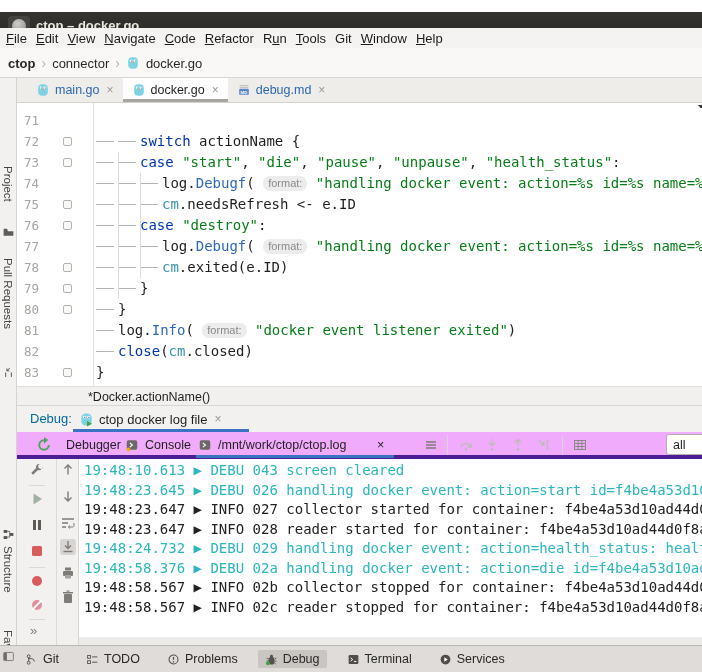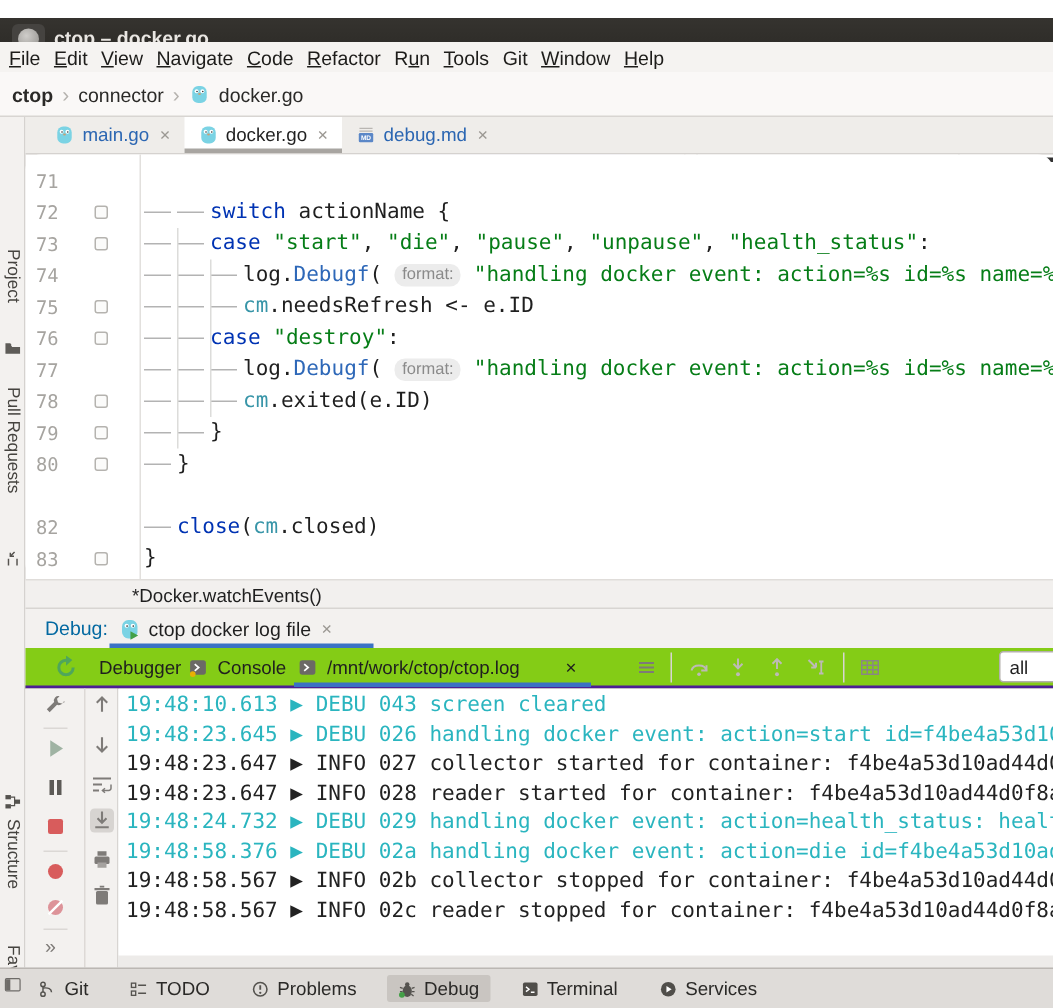--- a/index.html
+++ b/index.html
@@ -49,21 +49,21 @@
   #gutter-border{left:93px;top:103px;width:1px;height:283px;background:#e2e0dd;}
   
   #framebar{left:17px;top:386px;width:685px;height:20px;background:#f2f0ee;border-top:1px solid #e0ddda;border-bottom:1px solid #d8d5d2;line-height:20px;box-sizing:border-box;}
   #frame-label{position:absolute;left:71px;font-size:12.5px;color:#1f1f1f;}
   
   #dbghead{left:17px;top:406px;width:685px;height:26px;background:#f3f1ef;}
   #dbg-title{position:absolute;left:13px;top:0;line-height:26px;color:#0369a1;}
   #session-tab{position:absolute;left:56px;top:0;height:26px;display:flex;align-items:center;gap:5px;padding:0 6px;}
   #session-underline{position:absolute;left:56px;top:23px;width:176px;height:3px;background:#3a72c4;}
   
-  #dbgbar{left:17px;top:432px;width:685px;height:27px;background:#84cc16;border-bottom:2px solid #4c1d95;box-sizing:border-box;}
+  #dbgbar{left:17px;top:432px;width:685px;height:27px;background:#f0abfc;border-bottom:4px solid #4c1d95;box-sizing:border-box;}
   .dtab{position:absolute;top:0;height:26px;line-height:26px;font-size:12.5px;color:#1f1f1f;white-space:nowrap;}
   #log-underline{position:absolute;left:179px;top:23px;width:198px;height:3px;background:#3a72c4;}
   .tbicon{position:absolute;top:5px;width:16px;height:16px;}
   #all-box{position:absolute;left:649px;top:2px;width:50px;height:21px;background:#fff;border:1px solid #b3b0ac;border-radius:3px;line-height:21px;padding-left:6px;box-sizing:border-box;font-size:12.5px;}
   
   #col1{left:17px;top:459px;width:39px;height:186px;background:#f3f1ef;}
   #col2{left:56px;top:459px;width:22px;height:186px;background:#f3f1ef;border-left:1px solid #ddd9d6;box-sizing:border-box;}
   #console-border{left:78px;top:459px;width:1px;height:186px;background:#d8d5d2;}
   .cicon{position:absolute;width:16px;height:16px;}
   .cicon.selbg{background:#d7d4d1;border-radius:3px;}
@@ -305,37 +305,42 @@
         <span class="tabmark" style="left: 79px;"></span>
         <span class="tabmark" style="left: 101px;"></span>
         <span class="codetext mono" style="left: 123px;"><span class="pl">}</span></span>
       </div>
       <div class="eline mono" style="top: 196px;">
         <span class="lnum mono">80</span>
         <span class="fold"></span>
         <span class="tabmark" style="left: 79px;"></span>
         <span class="codetext mono" style="left: 101px;"><span class="pl">}</span></span>
       </div>
+      <div class="eline mono" style="top: 217px;">
+        <span class="lnum mono">81</span>
+        <span class="tabmark" style="left: 79px;"></span>
+        <span class="codetext mono" style="left: 101px;"><span class="pl">log.</span><span class="fn">Info</span><span class="pl">( </span><span class="hint">format:</span><span class="pl"> </span><span class="str">"docker event listener exited"</span><span class="pl">)</span></span>
+      </div>
       <div class="eline mono" style="top: 238px;">
         <span class="lnum mono">82</span>
         <span class="tabmark" style="left: 79px;"></span>
         <span class="codetext mono" style="left: 101px;"><span class="kw">close</span><span class="pl">(</span><span class="var">cm</span><span class="pl">.closed)</span></span>
       </div>
       <div class="eline mono" style="top: 259px;">
         <span class="lnum mono">83</span>
         <span class="fold"></span>
         <span class="codetext mono" style="left: 79px;"><span class="pl">}</span></span>
       </div>
       <div class="guide" style="left: 101px; top: 49px; height: 147px;"></div>
       <div class="guide" style="left: 123px; top: 70px; height: 105px;"></div>
     </div>
   <div id="gutter-border" class="abs"></div>
 
   <div id="framebar" class="abs">
-    <span id="frame-label">*Docker.watchEvents()</span>
+    <span id="frame-label">*Docker.actionName()</span>
   </div>
 
   <div id="dbghead" class="abs">
     <span id="dbg-title">Debug:</span>
     <div id="session-tab">
       <span class="i16">
           <svg width="15" height="15" viewBox="0 0 16 16">
             <rect x="2.5" y="1.5" width="11" height="13" rx="4.5" fill="#7BD3E4"></rect>
             <circle cx="5.8" cy="5.5" r="1.5" fill="#fff"></circle>
             <circle cx="10.2" cy="5.5" r="1.5" fill="#fff"></circle>

